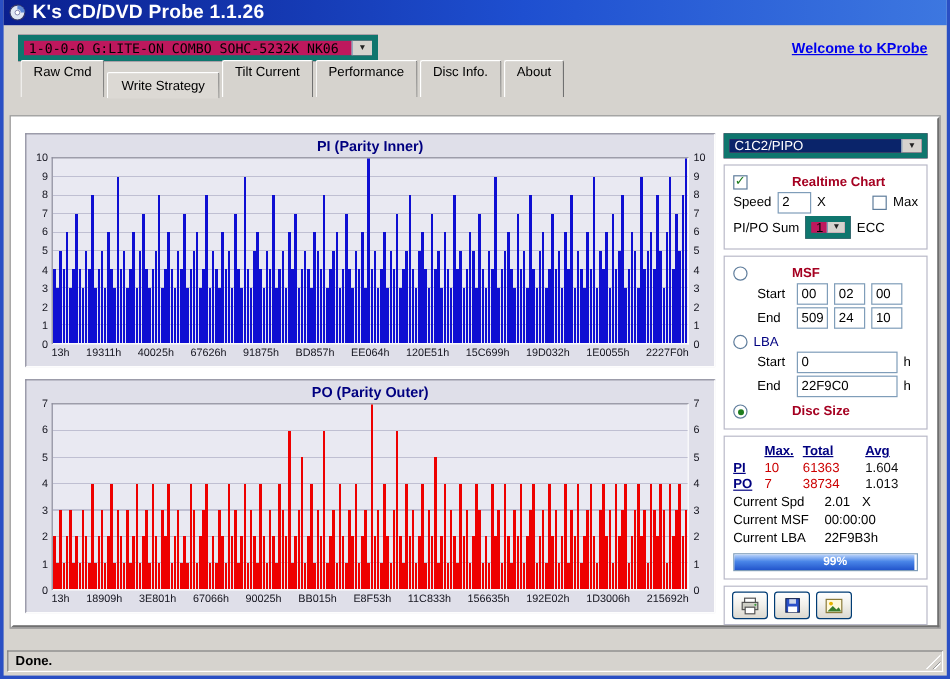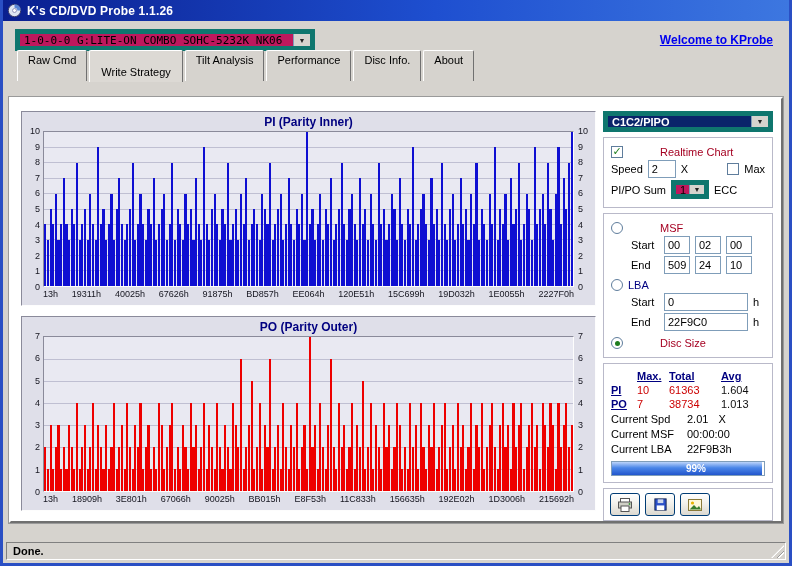--- a/index.html
+++ b/index.html
@@ -5,38 +5,38 @@
   * { box-sizing: border-box; margin: 0; padding: 0; }
   html,body { width:792px; height:566px; }
   body { font-family:"Liberation Sans","DejaVu Sans",sans-serif; font-size:11px; color:#000; background:#fff; }
 
   .window { width:792px; height:566px; display:flex; flex-direction:column;
     border:3px solid #2a4fc4; border-top:none; background:#d6d3ce; }
 
   
   .titlebar { height:21px; flex:0 0 21px; display:flex; align-items:center; padding:0 4px;
     background:linear-gradient(90deg,#0a1f8f 0%,#1e4fd0 55%,#3d77e0 100%); }
-  .titlebar .ttext { color:#fff; font-weight:bold; font-size:12px; margin-left:5px; letter-spacing:.2px; }
+  .titlebar .ttext { color:#fff; font-weight:bold; font-size:16px; margin-left:5px; letter-spacing:.2px; }
   .appicon { width:15px; height:15px; display:inline-block; }
 
   
   .toolbar { height:38px; flex:0 0 38px; display:flex; align-items:center; padding:0 12px; }
   .combo { display:flex; height:22px; border:5px solid #0f766e; background:#be185d; }
   .combo .cfield { flex:1; display:flex; align-items:center; padding:0 4px; overflow:hidden; white-space:nowrap; }
   .combo .cbtn { width:17px; background:#d6d3ce; border-left:1px solid #7f9db9; display:flex; align-items:center; justify-content:center; color:#222; font-size:7px; }
   .drive-combo { width:300px; }
   .drive-combo .cfield { font-family:"DejaVu Sans Mono","Liberation Mono",monospace; font-size:11px; }
   .spacer { flex:1; }
   .welcome { color:#0000ee; font-weight:bold; text-decoration:underline; font-size:12px; cursor:pointer; margin-right:4px; }
 
   
   .tabstrip { height:22px; flex:0 0 22px; display:flex; align-items:flex-end; padding:0 0 0 14px; }
   .tab { background:#d6d3ce; border:1px solid; border-color:#fff #707070 #a0a0a0 #fff; border-bottom:none;
     padding:3px 10px 15px; margin-right:2px; border-radius:2px 2px 0 0; cursor:pointer; }
-  .tab.active { padding:15px 11px 4px; background:#dcd9d4; position:relative; z-index:2; margin-bottom:-1px; }
+  .tab.active { padding:5px 11px 4px; background:#dcd9d4; position:relative; z-index:2; margin-bottom:-1px; }
 
   
   .page { flex:1; margin:16px 6px; background:#fff; border:2px solid; border-color:#fff #707070 #707070 #fff;
     outline:1px solid #9a9a9a; display:flex; padding:12px 8px 10px 10px; gap:7px; overflow:hidden; }
   .chartscol { flex:1; display:flex; flex-direction:column; gap:10px; }
 
   .chart-card { height:203px; background:#dfdfe9; border:1px solid; border-color:#8a8a9a #fdfdfd #fdfdfd #8a8a9a;
     padding:2px 6px 3px; display:flex; flex-direction:column; }
   .chart-title { text-align:center; color:#000080; font-weight:bold; font-size:12px; height:17px; line-height:17px; }
   .chart-body { flex:1; display:flex; }
@@ -51,30 +51,30 @@
   
   .side { width:170px; flex:0 0 170px; display:flex; flex-direction:column; gap:5px; }
   .groupbox { border:1px solid #b9b9c9; box-shadow:1px 1px 0 #fff inset; padding:6px 7px; background:#fff; }
   .row { display:flex; align-items:center; gap:5px; margin:2px 0; }
   .txt { border:1px solid #7f9db9; height:18px; font-family:"Liberation Sans","DejaVu Sans",sans-serif; font-size:11px; padding:0 3px; background:#fff; color:#000; }
   .txt.msf { width:26px; }
   .txt.speed { width:28px; }
   .txt.lba { width:84px; }
 
   .mode-combo { height:21px; }
-  .mode-combo .cfield { background:#0a246a; color:#fff; font-weight:bold; }
+  .mode-combo .cfield { background:#0a246a; color:#fff; font-weight:normal; }
   .mini-select { width:38px; height:19px; }
   .mini-select .cbtn { width:15px; }
 
   .checkbox { width:12px; height:12px; background:#fff; border:1px solid #5f7d9c; display:inline-flex; align-items:center; justify-content:center; flex:0 0 12px; }
   .checkbox .mark { color:#1e7d1e; font-size:11px; line-height:11px; font-weight:bold; margin-top:-1px; }
   .radio { width:12px; height:12px; border-radius:50%; background:#fff; border:1px solid #5f7d9c; display:inline-flex; align-items:center; justify-content:center; flex:0 0 12px; }
   .radio .dot { width:5px; height:5px; border-radius:50%; background:#1e7d1e; }
 
-  .lbl-red { color:#a50021; font-weight:normal;padding-left:32px; }
+  .lbl-red { color:#a50021; font-weight:bold;padding-left:32px; }
   .lbl-navy { color:#000080; font-weight:normal; }
   .indent { margin-left:20px; }
 
   .stats-grid { display:grid; grid-template-columns:26px 32px 52px 42px; row-gap:2px; align-items:center; }
   .stats-grid .hdr { color:#000080; font-weight:bold; text-decoration:underline; }
   .stats-grid .rowlbl { color:#000080; font-weight:bold;text-decoration:underline; }
   .stats-grid .vred { color:#cc0000; }
   .stats-grid .vavg { color:#101010; }
   .cur-row { display:flex; margin-top:3px; }
   .cur-lbl { width:76px; }
@@ -121,21 +121,21 @@
       <span class="cfield">1-0-0-0 G:LITE-ON COMBO SOHC-5232K NK06</span>
       <span class="cbtn">▼</span>
     </div>
     <span class="spacer"></span>
     <a class="welcome">Welcome to KProbe</a>
   </div>
 
   <div class="tabstrip">
     <div class="tab">Raw Cmd</div>
     <div class="tab active">Write Strategy</div>
-    <div class="tab">Tilt Analysis</div>
+    <div class="tab">Tilt Current</div>
     <div class="tab">Performance</div>
     <div class="tab">Disc Info.</div>
     <div class="tab">About</div>
   </div>
 
   <div class="page">
 
     <div class="chartscol">
 
       <div class="chart-card">

